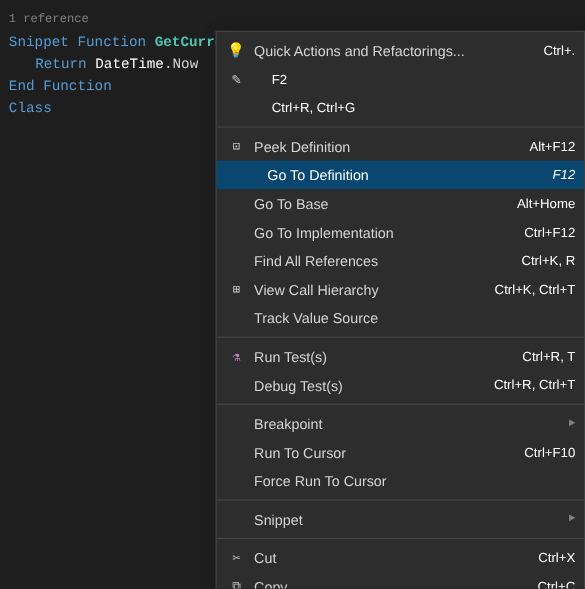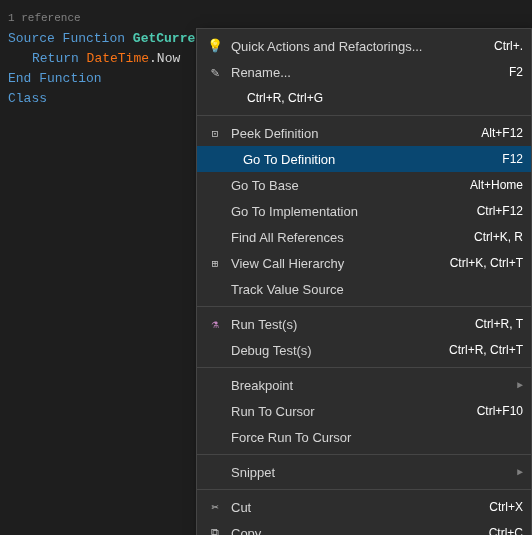--- a/index.html
+++ b/index.html
@@ -29,21 +29,21 @@
       padding-left: 8px;
       font-size: 13px;
       white-space: pre;
     }
     .ref-hint {
       color: #808080;
       font-size: 11px;
     }
     .keyword { color: #569cd6; }
     .function-name { color: #4ec9b0; font-weight: bold; }
-    .class-name { color: #f97316; }
+    .class-name { color: #ffffff; }
     .text-white { color: #d4d4d4; }
 
     
     .context-menu {
       position: absolute;
       top: 28px;
       left: 196px;
       width: 336px;
       background: #2d2d2d;
       border: 1px solid #454545;
@@ -119,21 +119,21 @@
     }
   </style>
 </head>
 <body>
 
 <div class="code-editor">
   <div class="code-line" style="padding-left:8px;font-family:Liberation Mono, monospace;">
     <span class="ref-hint">1 reference</span>
   </div>
   <div class="code-line">
-    <span class="keyword">Source Function </span><span class="function-name">GetCurre</span><span class="text-white">ntDate() As Date</span>
+    <span class="keyword">Snippet Function </span><span class="function-name">GetCurre</span><span class="text-white">ntDate() As Date</span>
   </div>
   <div class="code-line" style="padding-left:32px;">
     <span class="keyword">Return </span><span class="class-name">DateTime</span><span class="text-white">.Now</span>
   </div>
   <div class="code-line">
     <span class="keyword">End Function</span>
   </div>
   <div class="code-line">
     <span class="keyword">Class</span>
   </div>
@@ -142,41 +142,40 @@
 <div class="context-menu">
 
   <div class="menu-item">
     <div class="menu-icon icon-lightbulb">💡</div>
     <span class="menu-label">Quick Actions and Refactorings...</span>
     <span class="menu-shortcut">Ctrl+.</span>
   </div>
 
   <div class="menu-item">
     <div class="menu-icon" style="font-size:14px;">✎</div>
-    <span class="menu-label">Rename...</span>
     <span class="menu-shortcut">F2</span>
   </div>
 
   <div class="menu-item">
     <div class="menu-icon-placeholder"></div>
     <span class="menu-shortcut">Ctrl+R, Ctrl+G</span>
   </div>
 
   <div class="menu-separator"></div>
 
   <div class="menu-item">
     <div class="menu-icon" style="font-size:11px; color:#c5c5c5;">⊡</div>
     <span class="menu-label">Peek Definition</span>
     <span class="menu-shortcut">Alt+F12</span>
   </div>
 
   <div class="menu-item active">
     <div class="menu-icon-placeholder"></div>
     <span class="menu-label" style="color:#ffffff;">Go To Definition</span>
-    <span class="menu-shortcut" style="color:#ffffff;">F12</span>
+    <span class="menu-shortcut" style="color:#ffffff;font-style:italic;">F12</span>
   </div>
 
   <div class="menu-item">
     <div class="menu-icon-placeholder"></div>
     <span class="menu-label">Go To Base</span>
     <span class="menu-shortcut">Alt+Home</span>
   </div>
 
   <div class="menu-item">
     <div class="menu-icon-placeholder"></div>

